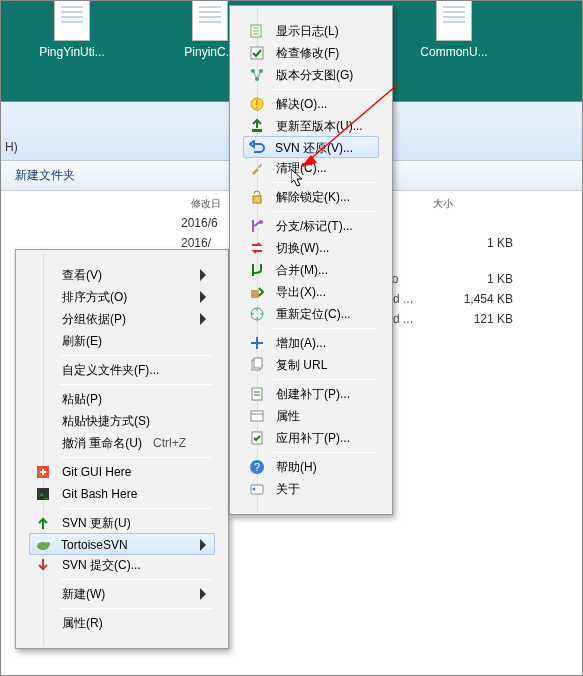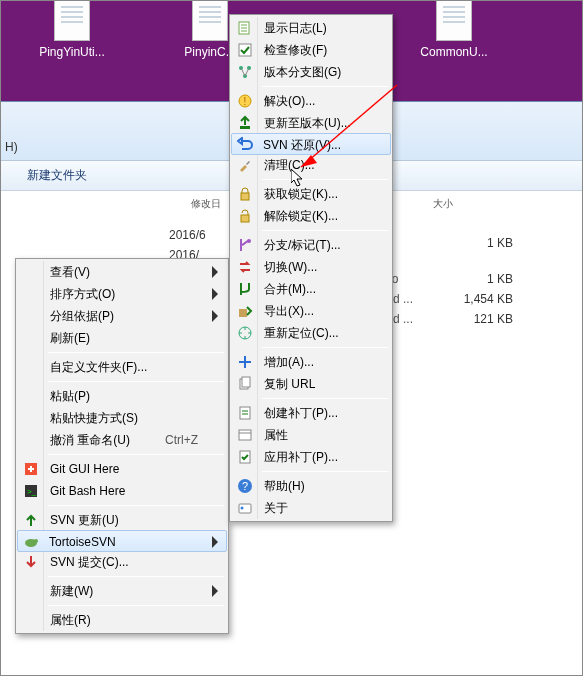--- a/index.html
+++ b/index.html
@@ -8,21 +8,21 @@
     font-family: "Microsoft YaHei", "Segoe UI", sans-serif;
     font-size: 12px;
     background: #fff;
     position: relative;
     overflow: hidden;
     border: 1px solid #888;
   }
   
   .desktop {
     position: absolute; left: 0; top: 0; right: 0; height: 100px;
-    background: #701a75;
+    background: #0f766e;
   }
   .desktop-icon {
     position: absolute; width: 70px; text-align: center;
     color: #fff; font-size: 12px;
   }
   .desktop-icon .file-glyph {
     width: 36px; height: 44px; margin: 0 auto 4px;
     background: #fdfdfd; border: 1px solid #bbb;
     position: relative;
   }
@@ -34,44 +34,43 @@
   .explorer-strip {
     position: absolute; left: 0; top: 100px; right: 0; height: 60px;
     background: linear-gradient(#e9f2fb, #d7e8f9);
     border-top: 1px solid #6a8fb5;
     border-bottom: 1px solid #b8c8d8;
   }
   .explorer-row2 {
     position: absolute; left: 0; top: 160px; right: 0; height: 30px;
     background: linear-gradient(#f7fbff, #e4eef8);
     border-bottom: 1px solid #c8d4e0;
-    padding: 6px 26px; font-size: 12px; color: #333;
+    padding: 6px 14px; font-size: 12px; color: #333;
   }
   .toolbar-label { color:#1a3a6e; }
   
   .col-header {
     position:absolute; top:196px; font-size:10px; color:#555;
   }
   .filelist {
     position: absolute; left: 0; right: 0; top: 212px;
     font-size: 12px; color: #333;
   }
   .filelist .row { height: 20px; line-height: 20px; }
-  .filelist .date { position:absolute; left:168px;margin-top:12px; }
+  .filelist .date { position:absolute; left:180px; }
   .filelist .size { position:absolute; left:452px; width:60px; text-align:right; }
   .filelist .type { position:absolute; left:388px; width:60px; color:#555; }
 
   
   .menu {
     position: absolute;
     background: #f2f2f2;
     border: 1px solid #9a9a9a;
     box-shadow: 2px 3px 6px rgba(0,0,0,.35);
-    padding: 2px;
-    margin-top: 9px;
+    padding: 14px;
   }
   .menu .gutter {
     position:absolute; left:2px; top:2px; bottom:2px; width:26px;
     background:#f2f2f2;
     border-right:1px solid #e0e0e0;
   }
   .menu-item {
     position: relative;
     height: 22px; line-height: 22px;
     padding-left: 32px; padding-right: 28px;
@@ -268,26 +267,20 @@
     <div class="menu-item"><span class="icon">
         <svg width="16" height="16" viewBox="0 0 16 16">
           <path d="M3 13l5-5 2 2-5 5z" fill="#c9a25a"></path>
           <path d="M9 7l3-3 1 1-3 3z" fill="#888"></path>
         </svg>
       </span><span>清理(C)...</span></div>
     <div class="menu-sep"></div>
     <div class="menu-item"><span class="icon">
         <svg width="16" height="16" viewBox="0 0 16 16">
           <rect x="4" y="7" width="8" height="7" fill="#e8c560" stroke="#a80"></rect>
-          <path d="M5 7V5a3 3 0 016 0v2" stroke="#a80" fill="none"></path>
-        </svg>
-      </span><span>获取锁定(K)...</span></div>
-    <div class="menu-item"><span class="icon">
-        <svg width="16" height="16" viewBox="0 0 16 16">
-          <rect x="4" y="7" width="8" height="7" fill="#e8c560" stroke="#a80"></rect>
           <path d="M11 7V5a3 3 0 00-6 0" stroke="#a80" fill="none"></path>
         </svg>
       </span><span>解除锁定(K)...</span></div>
     <div class="menu-sep"></div>
     <div class="menu-item"><span class="icon">
         <svg width="16" height="16" viewBox="0 0 16 16">
           <path d="M4 2v12M4 8c4 0 4-4 8-4" stroke="#a05cc4" stroke-width="2" fill="none"></path>
           <circle cx="12" cy="4" r="2" fill="#a05cc4"></circle>
         </svg>
       </span><span>分支/标记(T)...</span></div>

